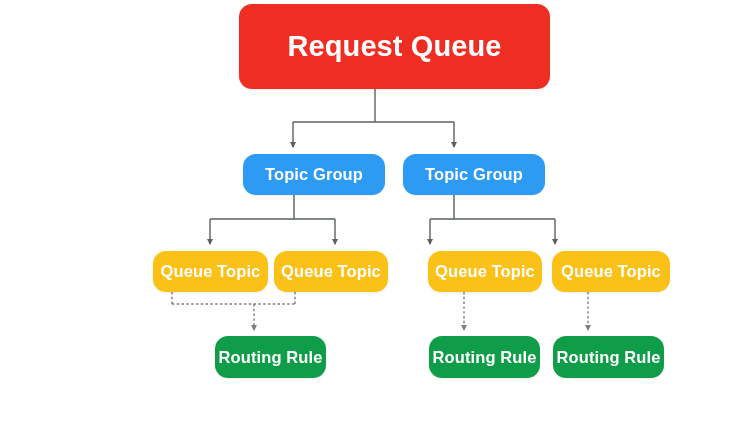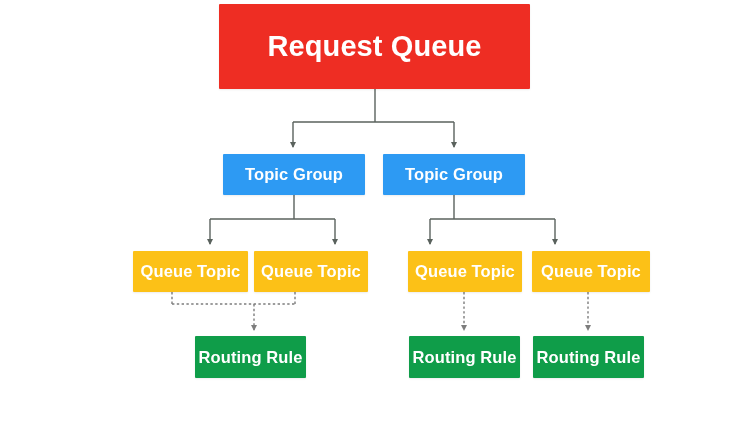--- a/index.html
+++ b/index.html
@@ -36,24 +36,25 @@
   .arrowhead-solid { fill: var(--solid-line, #5a625d); }
   .arrowhead-dashed { fill: var(--dashed-line, #7d7d7d); }
   .node {
     position: absolute;
     display: flex;
     align-items: center;
     justify-content: center;
     color: var(--node-text, #ffffff);
     font-weight: 700;
     font-size: 16.5px;
-    border-radius: 1px;
+    border-radius: 13px;
     box-shadow: 0 1px 2px rgba(0,0,0,0.08);
     text-align: center;
     letter-spacing: 0.1px;
+    margin-left: 20px;
   }
   .node-root {
     background: var(--red, #ee2d23);
     font-size: 29px;
   }
   .node-group  { background: var(--blue, #2d9af3); }
   .node-topic  { background: var(--yellow, #fcc117); }
   .node-rule   { background: var(--green, #0f9d49); }
 </style>
 </head>

